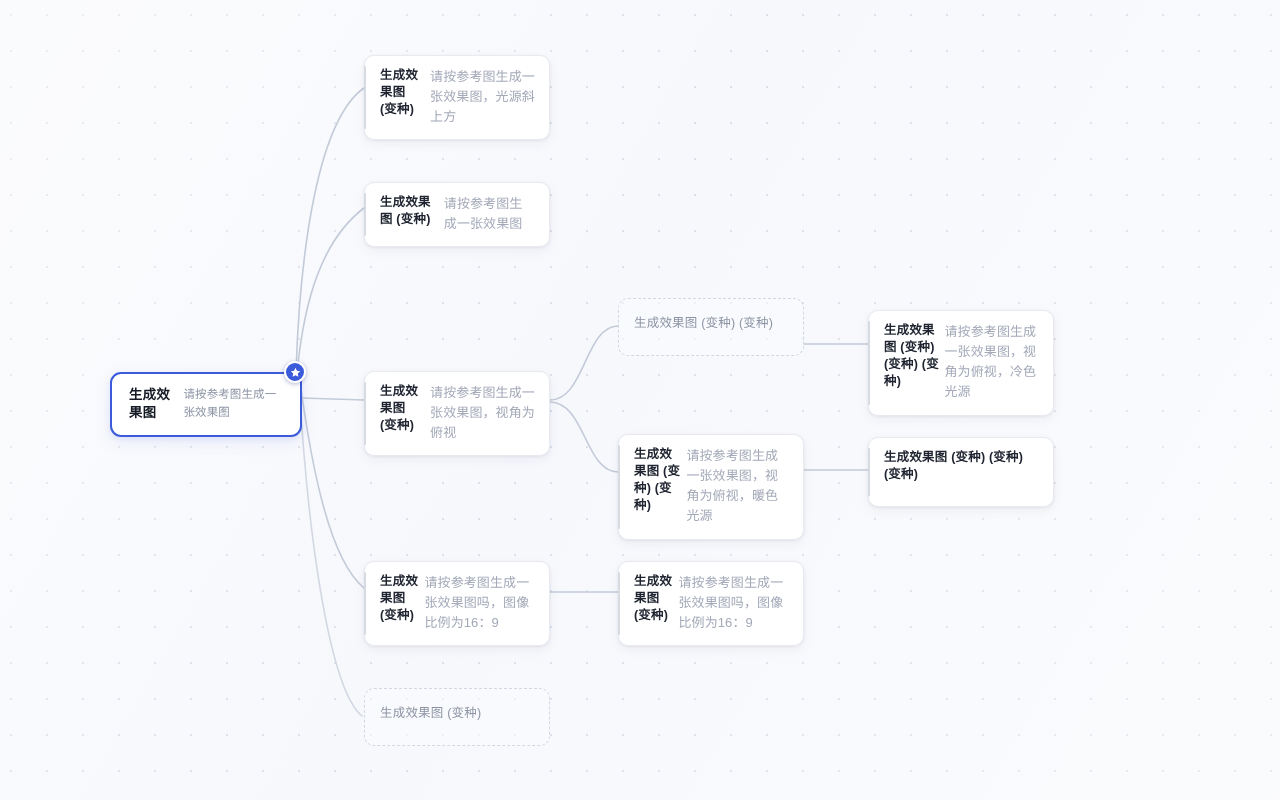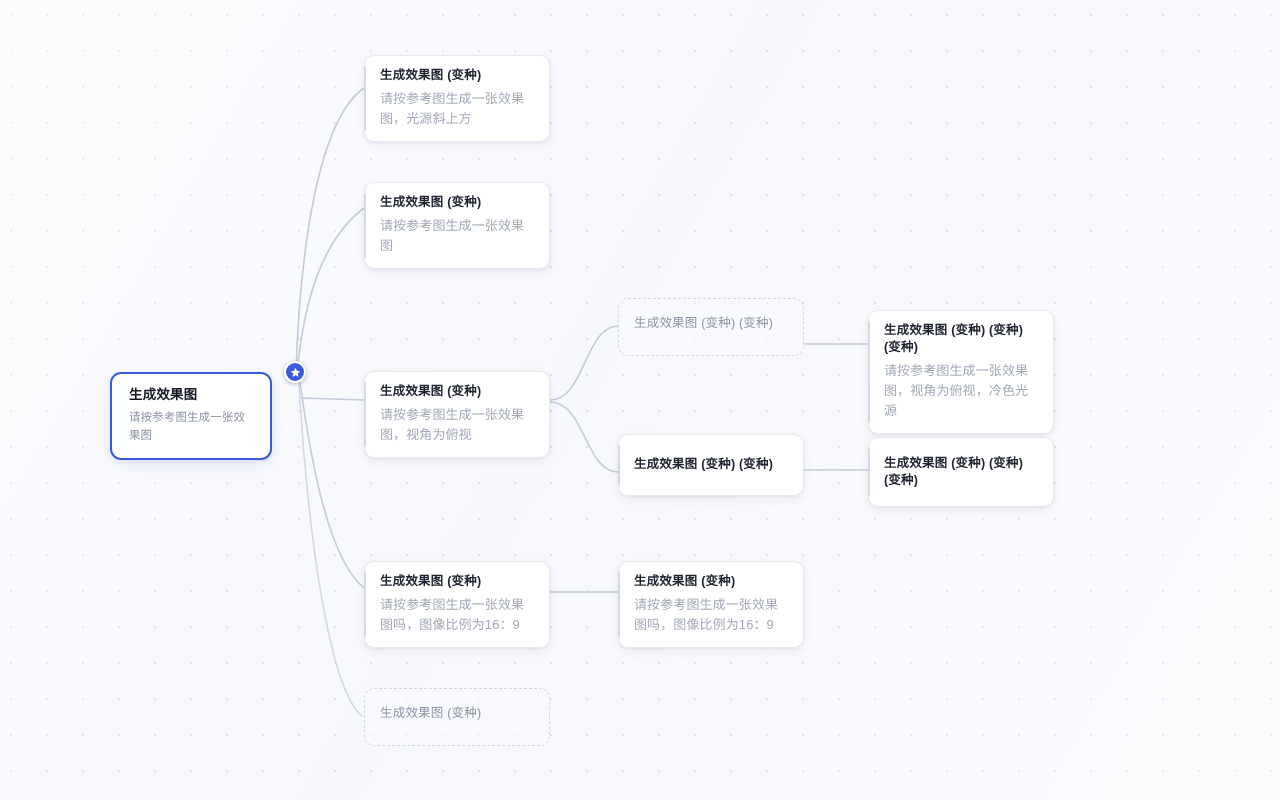--- a/index.html
+++ b/index.html
@@ -56,21 +56,21 @@
 
   
   .node {
     position: absolute;
     background: #ffffff;
     border-radius: 10px;
     border: 1px solid #e8eaf0;
     box-shadow: 0 1px 3px rgba(32,44,86,0.07), 0 4px 12px rgba(32,44,86,0.05);
     padding: 11px 14px 12px 15px;
     display: flex;
-    flex-direction: column;
+    flex-direction: row;
     justify-content: center;
     gap: 5px;
   }
 
   
   .node.accent::before {
     content: "";
     position: absolute;
     left: -1px;
     top: 10px;
@@ -168,21 +168,21 @@
 
   <path class="edge-path" d="M 804 344 L 868 344"></path>
 
   <path class="edge-path" d="M 804 470 L 868 470"></path>
 
   <path class="edge-path" d="M 550 592 L 618 592"></path>
 </svg>
 
 <div id="node-layer">
 
-  <div class="node root" style="left:110px; top:372px; width:162px; min-height:52px;">
+  <div class="node root" style="left:110px; top:372px; width:192px; min-height:52px;">
     <div class="node-title">生成效果图</div>
     <div class="node-desc">请按参考图生成一张效果图</div>
   </div>
 
   <div id="root-badge">
     <svg width="11" height="11" viewBox="0 0 24 24" aria-hidden="true">
       <path fill="#ffffff" d="M12 1.6l3.1 6.5 7.1 1-5.2 5 1.3 7.1L12 17.9 5.7 21.2 7 14.1 1.8 9.1l7.1-1z"></path>
     </svg>
   </div>
 
@@ -209,20 +209,21 @@
   <div class="node ghost" style="left:364px; top:688px; width:186px; min-height:58px;">
     <div class="node-title">生成效果图 (变种)</div>
   </div>
 
   <div class="node ghost" style="left:618px; top:298px; width:186px; min-height:58px;">
     <div class="node-title">生成效果图 (变种) (变种)</div>
   </div>
 
   <div class="node accent" style="left:618px; top:434px; width:186px; min-height:62px;">
     <div class="node-title">生成效果图 (变种) (变种)</div>
+    <div class="node-desc">请按参考图生成一张效果图，视角为俯视，暖色光源</div>
   </div>
 
   <div class="node accent" style="left:618px; top:561px; width:186px; min-height:62px;">
     <div class="node-title">生成效果图 (变种)</div>
     <div class="node-desc">请按参考图生成一张效果图吗，图像比例为16：9</div>
   </div>
 
   <div class="node accent" style="left:868px; top:310px; width:186px; min-height:70px;">
     <div class="node-title">生成效果图 (变种) (变种) (变种)</div>
     <div class="node-desc">请按参考图生成一张效果图，视角为俯视，冷色光源</div>

